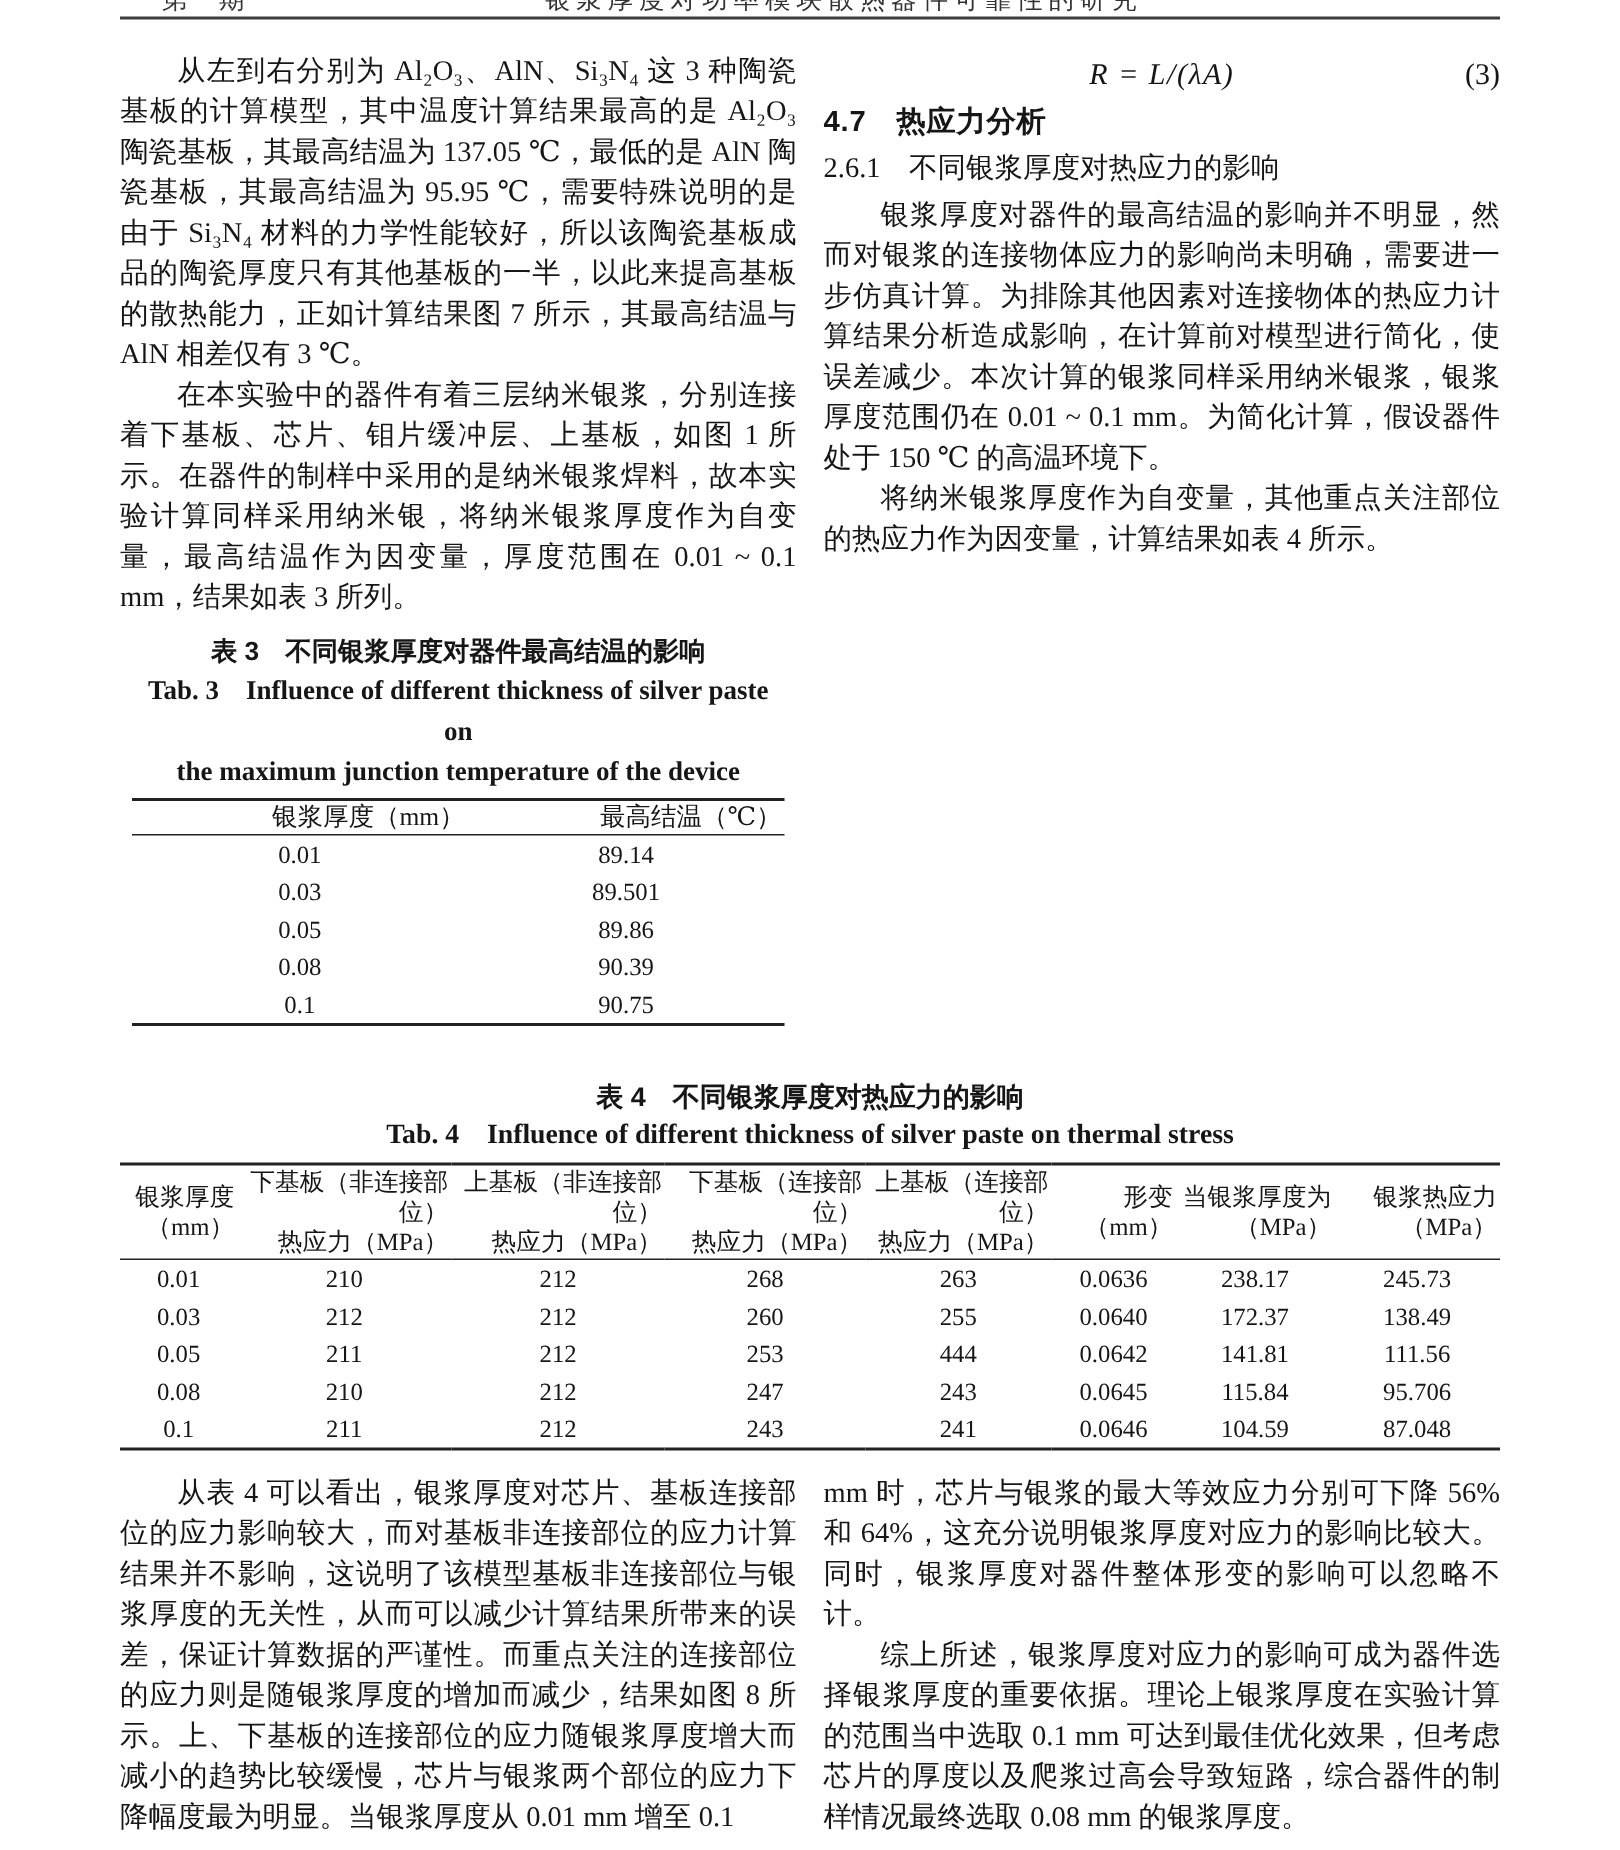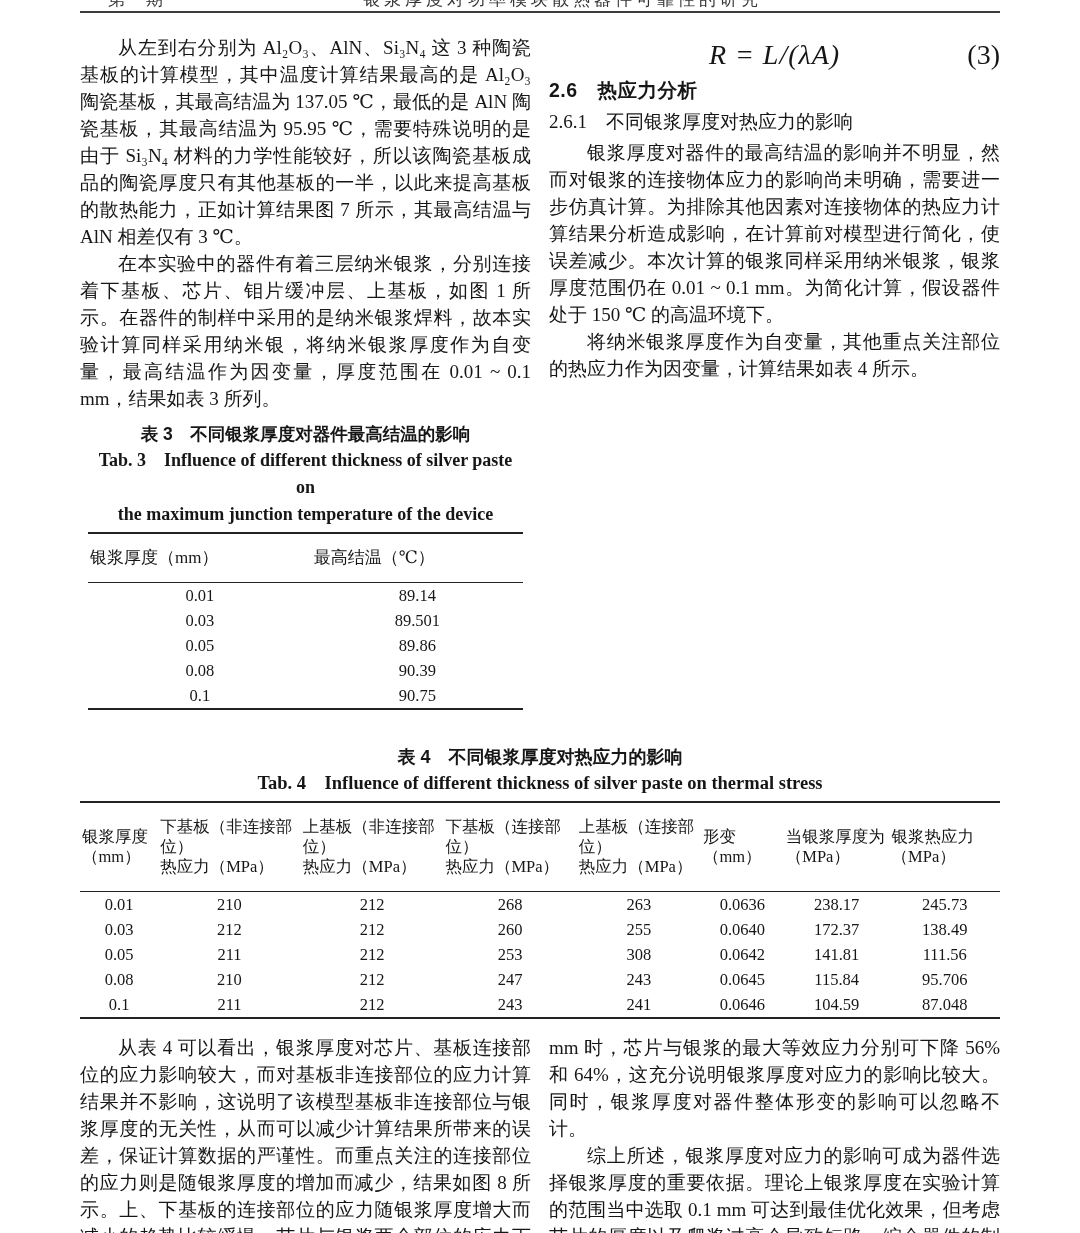--- a/index.html
+++ b/index.html
@@ -30,39 +30,39 @@
     font-family:"Liberation Sans","DejaVu Sans",sans-serif;
     font-weight:bold;font-size:19.5px;line-height:27px;
     margin:6px 0 4px 0;letter-spacing:.5px;
   }
   .sec-subhead{
     font-family:"Liberation Serif","DejaVu Serif",serif;
     font-weight:normal;font-size:19px;line-height:27px;margin:2px 0 4px 0;
   }
   .top-cols{margin-top:21px;}
   
-  .formula-row{display:flex;align-items:center;margin:5px 0 5px 0;font-size:28px;justify-content:flex-end;}
+  .formula-row{display:flex;align-items:center;margin:5px 0 5px 0;font-size:20px;justify-content:flex-end;}
   .formula-body{flex:1;text-align:center;font-style:italic;font-family:"Liberation Serif","DejaVu Serif",serif;letter-spacing:1px;}
   .formula-num{width:56px;text-align:right;font-style:normal;}
   
   .t3-block{margin:9px 8px 8px 8px;}
   .t-title-zh{
     text-align:center;font-family:"Liberation Sans","DejaVu Sans",sans-serif;
     font-weight:bold;font-size:17.5px;line-height:26px;
   }
   .t-title-en{
     text-align:center;font-family:"Liberation Serif","DejaVu Serif",serif;
     font-weight:bold;font-size:18px;line-height:27px;
   }
   table{border-collapse:collapse;width:100%;}
   .paper-table{border-top:2.5px solid #222;border-bottom:2.5px solid #222;margin-top:4px;}
   .paper-table thead tr{border-bottom:1.5px solid #222;}
   .paper-table th{
     font-weight:normal;font-size:17px;line-height:20px;
-    padding:14px 2px;text-align:left;white-space:pre-line;vertical-align:middle;
+    padding:1px 2px;text-align:right;white-space:pre-line;vertical-align:middle;
   }
   .paper-table td{
     font-size:16.5px;line-height:18px;padding:3.5px 2px;text-align:center;
   }
   
   .t4-section{margin-top:26px;}
   .t4-section .t-title-zh{font-size:18px;}
   .t4-section .t-title-en{font-size:18.5px;}
   .t4-table th{font-size:16.5px;}
   .bottom-cols{margin-top:15px;}
@@ -123,21 +123,21 @@
       </div>
 
     </div>
 
     <div class="col">
       <div class="formula-row">
         <span class="formula-num"></span>
         <span class="formula-body">R = L/(λA)</span>
         <span class="formula-num">(3)</span>
       </div>
-      <div class="sec-head">2.6　热应力分析</div>
+      <div class="sec-head">4.7　热应力分析</div>
       <div class="sec-subhead">2.6.1　不同银浆厚度对热应力的影响</div>
       <p class="indent">银浆厚度对器件的最高结温的影响并不明显，然而对银浆的连接物体应力的影响尚未明确，需要进一步仿真计算。为排除其他因素对连接物体的热应力计算结果分析造成影响，在计算前对模型进行简化，使误差减少。本次计算的银浆同样采用纳米银浆，银浆厚度范围仍在 0.01 ~ 0.1 mm。为简化计算，假设器件处于 150 ℃ 的高温环境下。</p>
       <p class="indent">将纳米银浆厚度作为自变量，其他重点关注部位的热应力作为因变量，计算结果如表 4 所示。</p>
     </div>
   </div>
 
   <div class="t4-section">
     <div class="t-title-zh">表 4　不同银浆厚度对热应力的影响</div>
     <div class="t-title-en">Tab. 4　Influence of different thickness of silver paste on thermal stress</div>
     <table class="paper-table t4-table">
@@ -189,21 +189,21 @@
             <td>255</td>
             <td>0.0640</td>
             <td>172.37</td>
             <td>138.49</td>
           </tr>
           <tr>
             <td>0.05</td>
             <td>211</td>
             <td>212</td>
             <td>253</td>
-            <td>308</td>
+            <td>444</td>
             <td>0.0642</td>
             <td>141.81</td>
             <td>111.56</td>
           </tr>
           <tr>
             <td>0.08</td>
             <td>210</td>
             <td>212</td>
             <td>247</td>
             <td>243</td>

